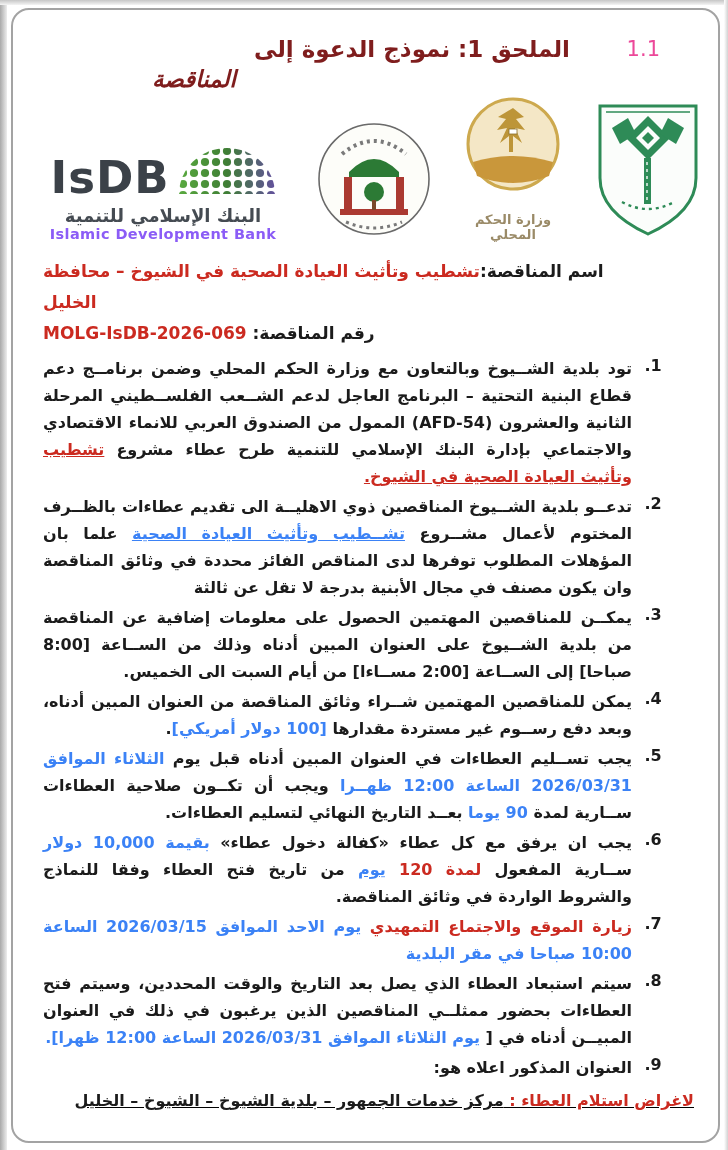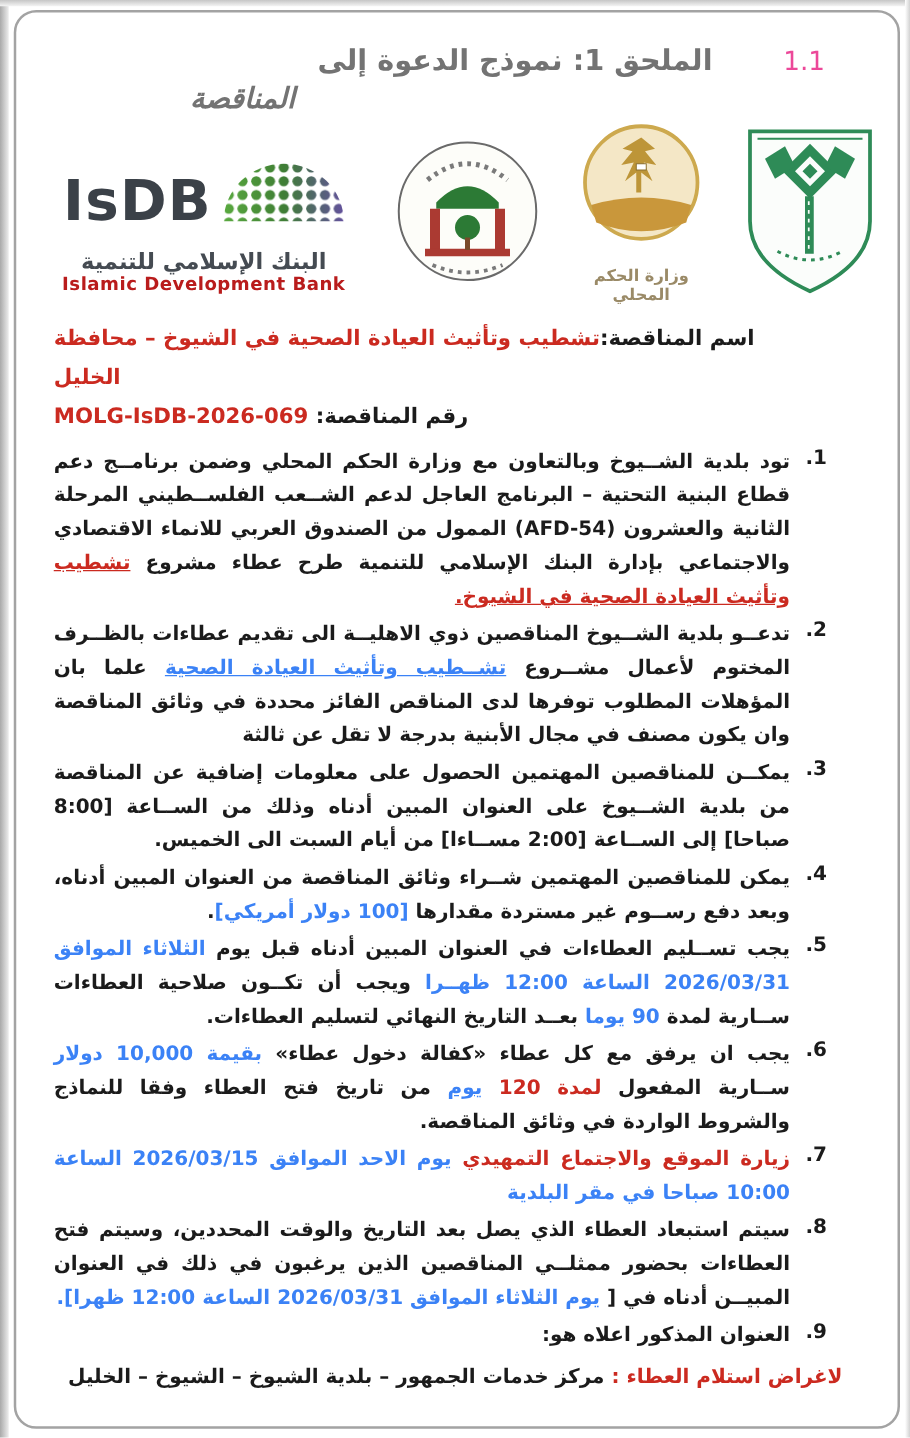--- a/index.html
+++ b/index.html
@@ -9,43 +9,43 @@
   .edge-top{position:absolute;left:0;top:0;width:728px;height:5px;
     background:linear-gradient(180deg,#c6c6c6,#f4f4f4);}
   .edge-right{position:absolute;right:0;top:0;width:4px;height:1150px;
     background:linear-gradient(270deg,#d2d2d2,#ffffff);}
   .page{position:absolute;left:11px;top:8px;right:8px;bottom:7px;
     border:2px solid #a3a3a3;border-radius:18px;background:#fff;
     overflow:hidden;direction:rtl;}
   
   .hdr{display:flex;direction:rtl;align-items:flex-start;padding:24px 58px 2px 30px;}
   .hdr-num{flex:0 0 64px;font-size:21px;color:#ec4899;padding-top:3px;text-align:right;direction:ltr;}
-  .hdr-title{width:418px;margin-right:26px;color:#737373;}
+  .hdr-title{width:418px;margin-right:26px;color:#7f1d1d;}
   .hdr-title .t1{font-size:23px;font-weight:700;line-height:30px;text-align:right;}
   .hdr-title .t2{font-size:23px;font-weight:700;line-height:30px;text-align:left;font-style:italic;}
   
-  .logos{display:flex;direction:ltr;align-items:center;justify-content:space-between;
+  .logos{display:flex;direction:ltr;align-items:flex-end;justify-content:space-between;
     padding:4px 16px 6px 22px;height:142px;}
   .logo-isdb{width:256px;}
   .isdb-top{display:flex;align-items:flex-end;gap:8px;justify-content:center;}
   .isdb-acr{font-size:45px;font-weight:700;color:#3b4148;line-height:.95;letter-spacing:1px;}
-  .isdb-ar{font-size:18px;font-weight:700;color:#454b52;text-align:center;margin-top:16px;direction:rtl;}
-  .isdb-en{font-size:14.5px;font-weight:700;color:#b91c1c;text-align:center;letter-spacing:.4px;}
+  .isdb-ar{font-size:18px;font-weight:700;color:#454b52;text-align:center;margin-top:5px;direction:rtl;}
+  .isdb-en{font-size:14.5px;font-weight:700;color:#8b5cf6;text-align:center;letter-spacing:.4px;}
   .logo-molg{width:112px;text-align:center;}
   .molg-cap{font-size:13px;font-weight:700;color:#9a8a67;margin-top:16px;direction:rtl;}
   
   .meta{padding:8px 58px 2px 30px;}
   .meta .line{font-size:17px;font-weight:700;line-height:31px;text-align:left;color:#1b1b1b;}
   
   .items{padding:4px 44px 0 30px;display:flex;flex-direction:column;gap:3px;}
   .item{display:flex;}
   .item-num{flex:0 0 42px;text-align:center;font-size:16px;font-weight:700;color:#1b1b1b;padding-top:1px;}
   .item-body{flex:1;font-size:16px;font-weight:700;line-height:27px;text-align:justify;color:#1b1b1b;}
   
-  .addr{padding:4px 44px 0 30px;}
+  .addr{padding:4px 24px 0 30px;text-decoration:underline;}
   .addr .line{font-size:16px;font-weight:700;line-height:32px;text-align:right;color:#1b1b1b;}
   
   .seg-ink{color:#1b1b1b;}
   .seg-red{color:#cb2a20;}
   .seg-blue{color:#3b82f6;}
   .u{text-decoration:underline;}
   .ltr{direction:ltr;unicode-bidi:embed;}
 </style>
 </head>
 <body>

